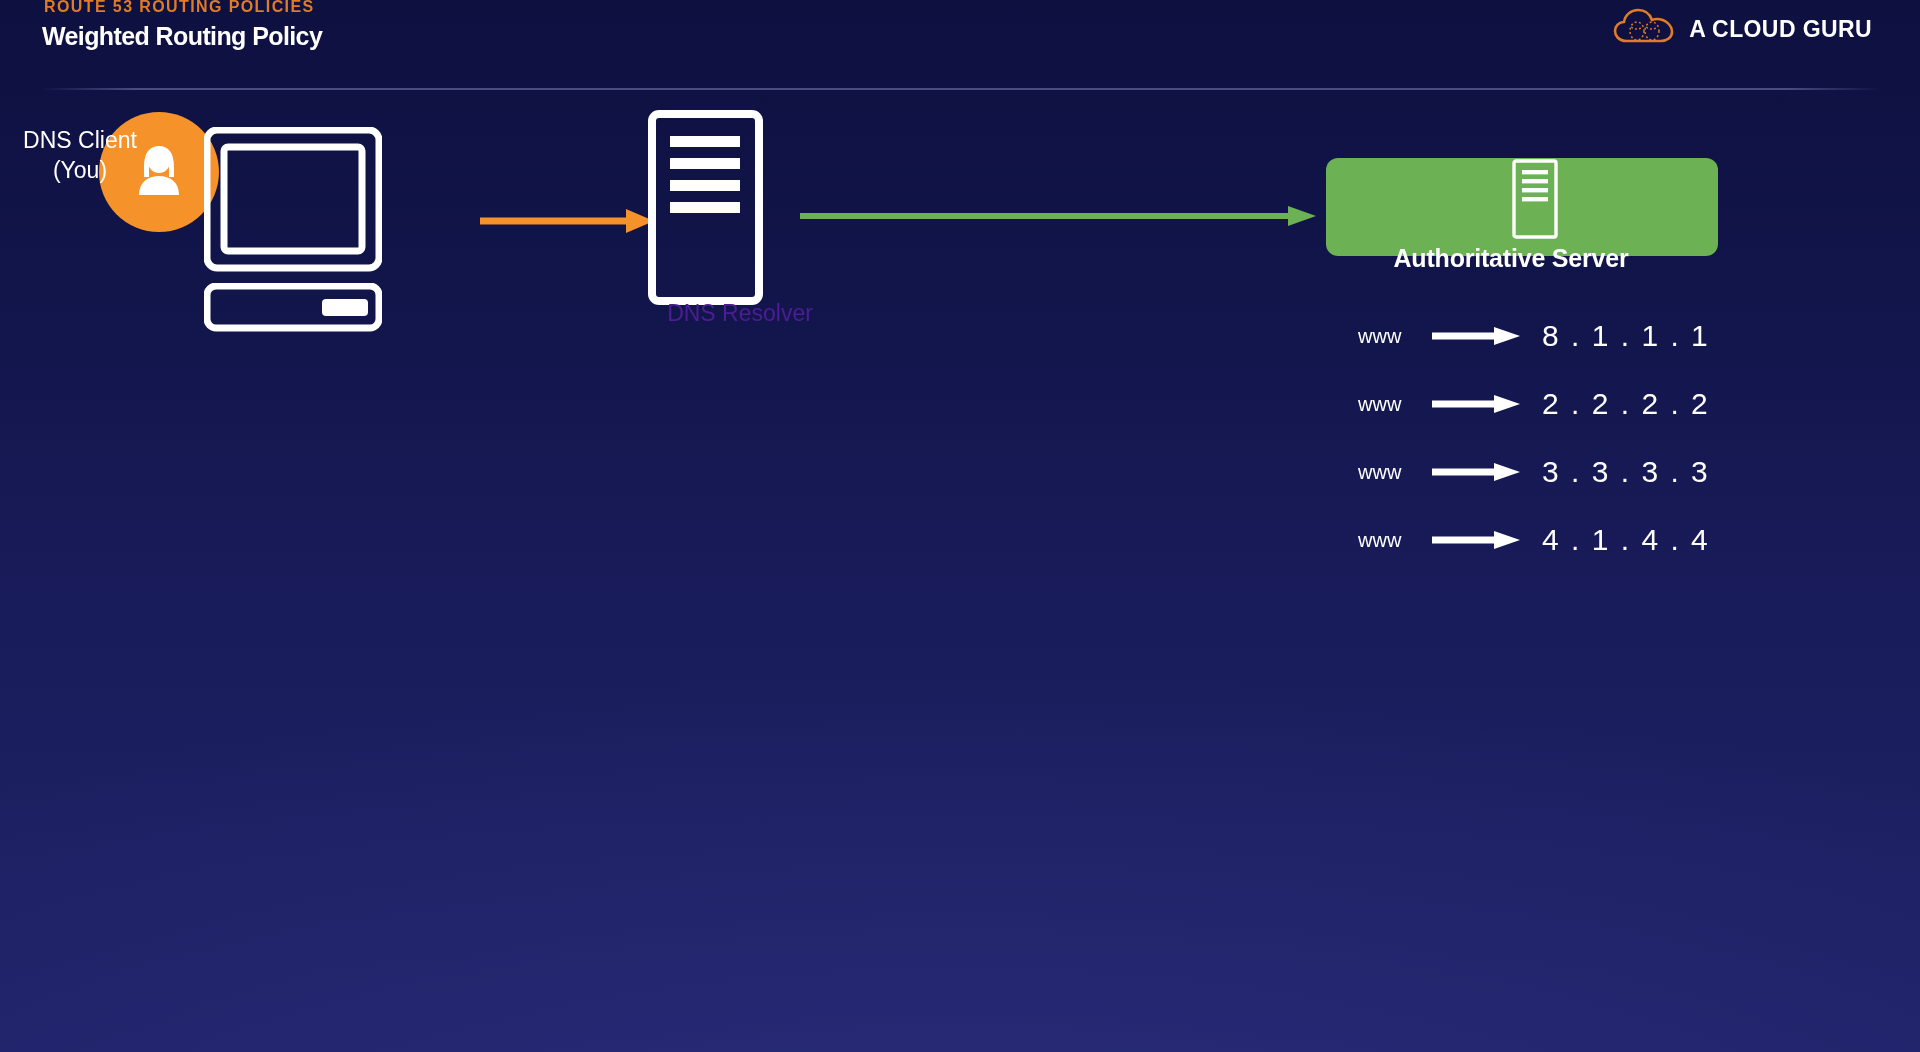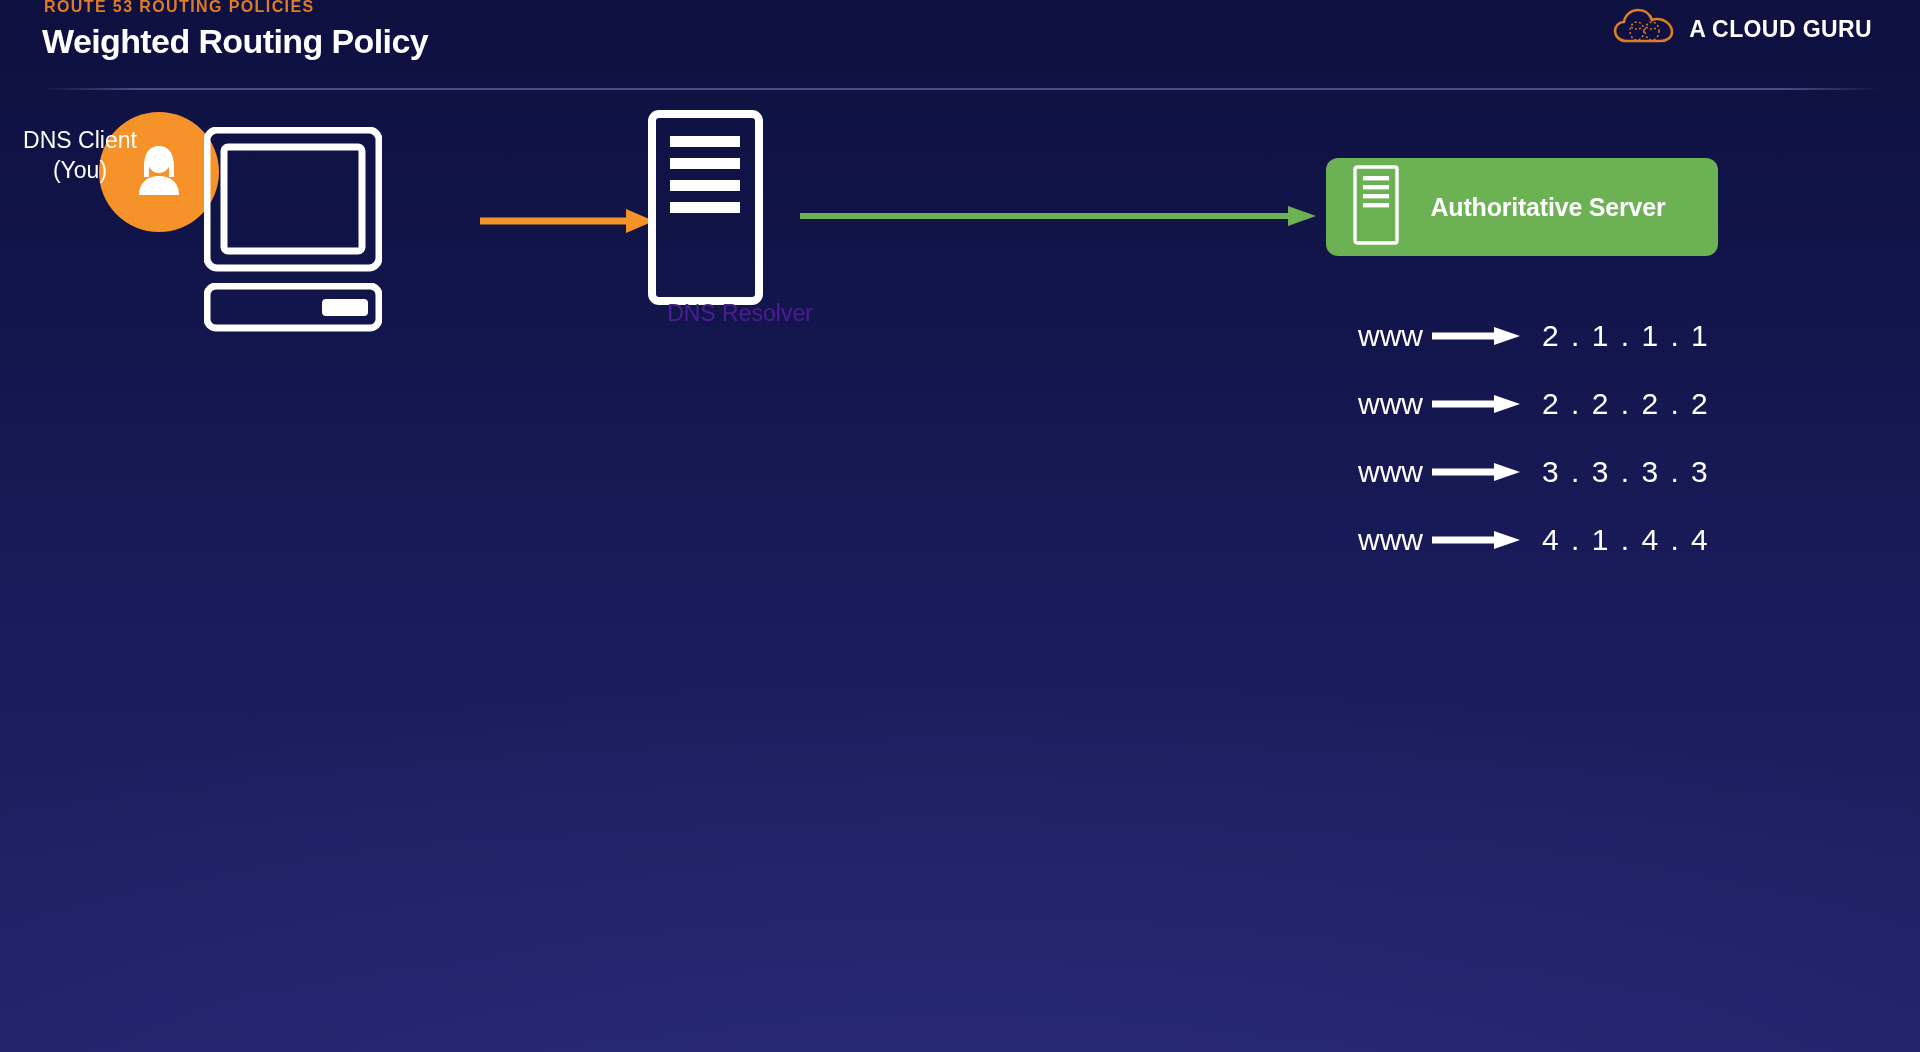--- a/index.html
+++ b/index.html
@@ -18,21 +18,21 @@
   
   .header { position:absolute; left:0; top:0; width:1912px; height:92px; }
   .eyebrow {
     position:absolute; left:44px; top:-2px;
     font-size:16px; font-weight:bold; letter-spacing:1.4px;
     color:#e07b26; text-transform:uppercase;
     white-space:nowrap;
   }
   .page-title {
     position:absolute; left:42px; top:22px;
-    font-size:34px; font-weight:bold; letter-spacing:-0.6px;
+    font-size:25px; font-weight:bold; letter-spacing:-0.6px;
     color:#ffffff; white-space:nowrap;
   }
   .divider {
     position:absolute; left:42px; top:88px; width:1838px; height:2px;
     background:linear-gradient(90deg, rgba(140,150,210,0.00) 0%, rgba(150,160,215,0.42) 5%, rgba(150,160,215,0.42) 95%, rgba(140,150,210,0.00) 100%);
     border-radius:2px;
   }
 
   
   .logo { position:absolute; right:40px; top:7px; display:flex; align-items:center; gap:14px; }
@@ -64,34 +64,34 @@
   .resolver-label {
     position:absolute; left:-28px; top:190px; width:240px;
     text-align:center; color:#4c1d95; font-size:23px; white-space:nowrap;
   }
 
   
   .auth-box {
     position:absolute; left:1326px; top:158px;
     width:392px; height:98px;
     background:#6cb154; border-radius:12px;
-    display:flex; align-items:center;
+    display:flex; align-items:center;flex-direction:column;
   }
   .auth-icon { margin-left:26px; flex:0 0 auto; }
   .auth-label {
     flex:1 1 auto; text-align:center;
     color:#ffffff; font-size:25px; font-weight:bold;
     letter-spacing:-0.2px; margin-right:22px;
   }
 
   
   .records { position:absolute; left:1358px; top:302px; }
   .record-row { display:flex; align-items:center; height:68px; }
   .rec-name {
-    width:74px; color:#ffffff; font-size:30px;
+    width:74px; color:#ffffff; font-size:20px;
     letter-spacing:0px; font-weight:500;
   }
   .rec-arrow { width:96px; display:flex; align-items:center; }
   .rec-ip {
     color:#ffffff; font-size:30px; letter-spacing:2px;
     white-space:nowrap; margin-left:14px;
   }
 </style>
 </head>
 <body>
@@ -192,21 +192,21 @@
 <div class="records">
 
   <div class="record-row">
     <span class="rec-name">www</span>
     <span class="rec-arrow">
       <svg width="90" height="22" viewBox="0 0 90 22">
         <line x1="0" y1="11" x2="66" y2="11" stroke="#ffffff" stroke-width="7"></line>
         <polygon points="62,2 88,11 62,20" fill="#ffffff"></polygon>
       </svg>
     </span>
-    <span class="rec-ip">2 . 1 . 1 . 1</span>
+    <span class="rec-ip">8 . 1 . 1 . 1</span>
   </div>
 
   <div class="record-row">
     <span class="rec-name">www</span>
     <span class="rec-arrow">
       <svg width="90" height="22" viewBox="0 0 90 22">
         <line x1="0" y1="11" x2="66" y2="11" stroke="#ffffff" stroke-width="7"></line>
         <polygon points="62,2 88,11 62,20" fill="#ffffff"></polygon>
       </svg>
     </span>

